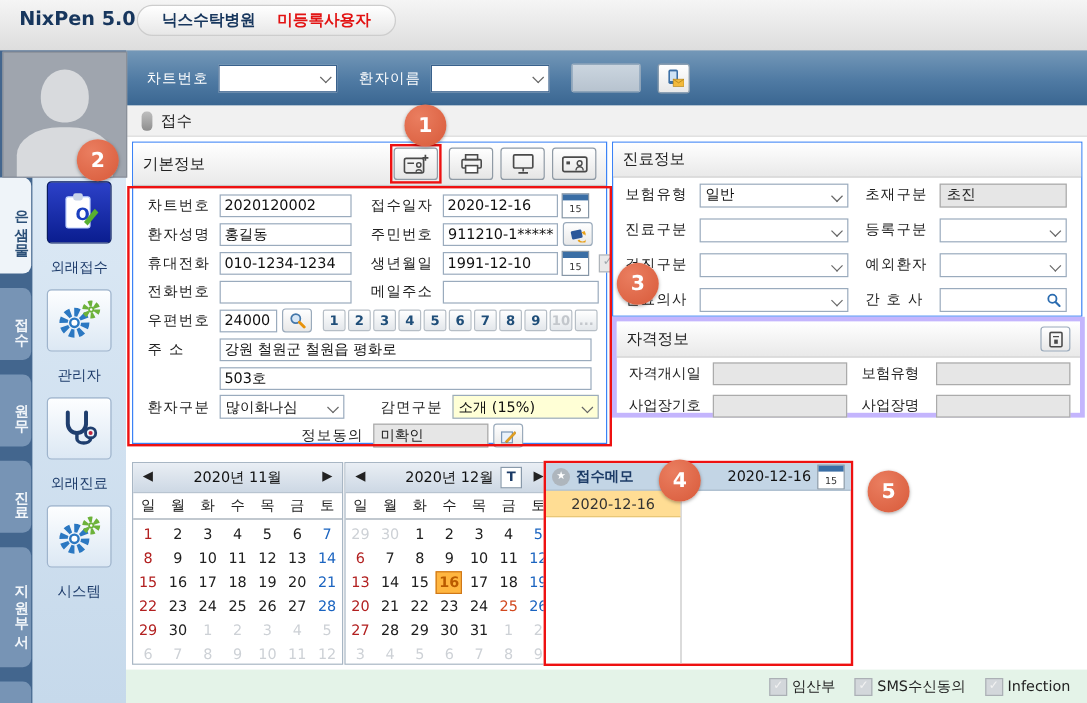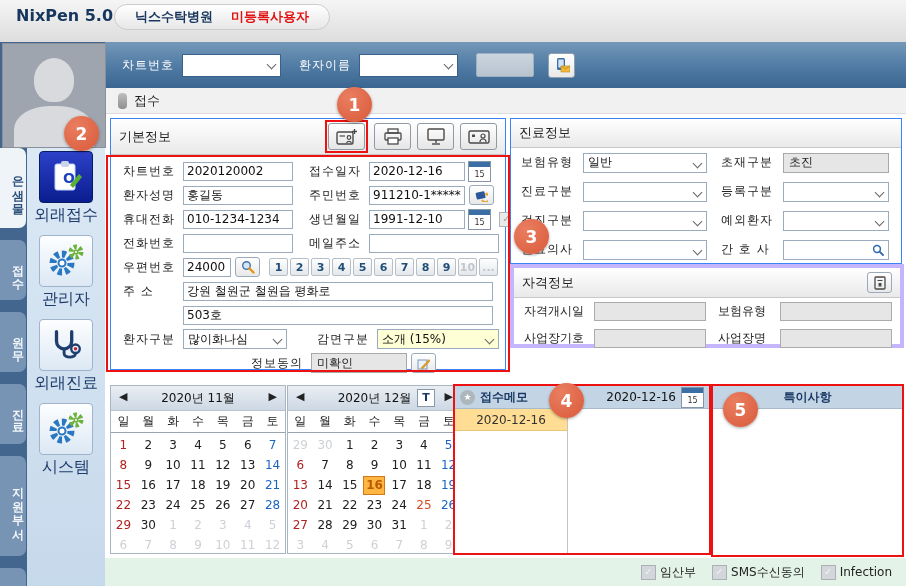--- a/index.html
+++ b/index.html
@@ -20,21 +20,21 @@
   .vtab{writing-mode:vertical-rl;text-orientation:upright;background:#7794B5;color:#F2F6FA;
         border-radius:0 7px 7px 0;width:26px;margin-bottom:12px;padding:9px 0;text-align:center;
         font-size:12px;font-weight:bold;letter-spacing:2px;cursor:default;}
   .vtab.active{background:#EFF4F9;color:#2C5078;}
   .menucol{position:absolute;left:27px;top:100px;width:78px;height:444px;
            background:linear-gradient(#DCE9F5,#C6D9EB);}
   .mitem{display:flex;flex-direction:column;align-items:center;margin-top:9px;}
   .micon{width:52px;height:50px;border:1px solid #9FB4CC;border-radius:4px;
          background:linear-gradient(#FDFEFF,#DCE8F4);display:flex;align-items:center;justify-content:center;}
   .micon.active{background:linear-gradient(#2C41C8,#0A1D8F);border-color:#071B60;}
-  .mlabel{margin-top:2px;font-size:16px;color:#1E3C6B;}
+  .mlabel{margin-top:12px;font-size:12px;color:#1E3C6B;}
   .avatar{position:absolute;left:2px;top:43px;width:102px;height:103px;background:#9FA5AE;
           border:1px solid #8A9099;overflow:hidden;z-index:5;}
   .avatar::before{content:"";position:absolute;left:31px;top:14px;width:40px;height:44px;
           border-radius:50% 50% 45% 45%;background:#D8DADD;}
   .avatar::after{content:"";position:absolute;left:11px;top:62px;width:80px;height:52px;
           border-radius:45% 45% 0 0;background:#D8DADD;}
   
   .bluebar{position:absolute;left:105px;top:42px;width:801px;height:46px;
            background:linear-gradient(#7498B8,#4F7AA3 55%,#3A6691);display:flex;align-items:center;
            padding-left:17px;box-sizing:border-box;gap:8px;}
@@ -596,24 +596,20 @@
       </span>
     </div>
     <div class="memo-body">
       <div class="memo-list">
           <div class="memo-item">2020-12-16</div>
         </div>
       <div style="flex:1"></div>
     </div>
   </div>
 
-  <div class="notes">
-    <div class="notes-head">특이사항</div>
-    <div style="height:147px"></div>
-  </div>
 
   <div class="footer">
       <span class="fchk">
         <span class="fbox">✓</span>
         <span class="flabel">임산부</span>
       </span>
       <span class="fchk">
         <span class="fbox">✓</span>
         <span class="flabel">SMS수신동의</span>
       </span>

